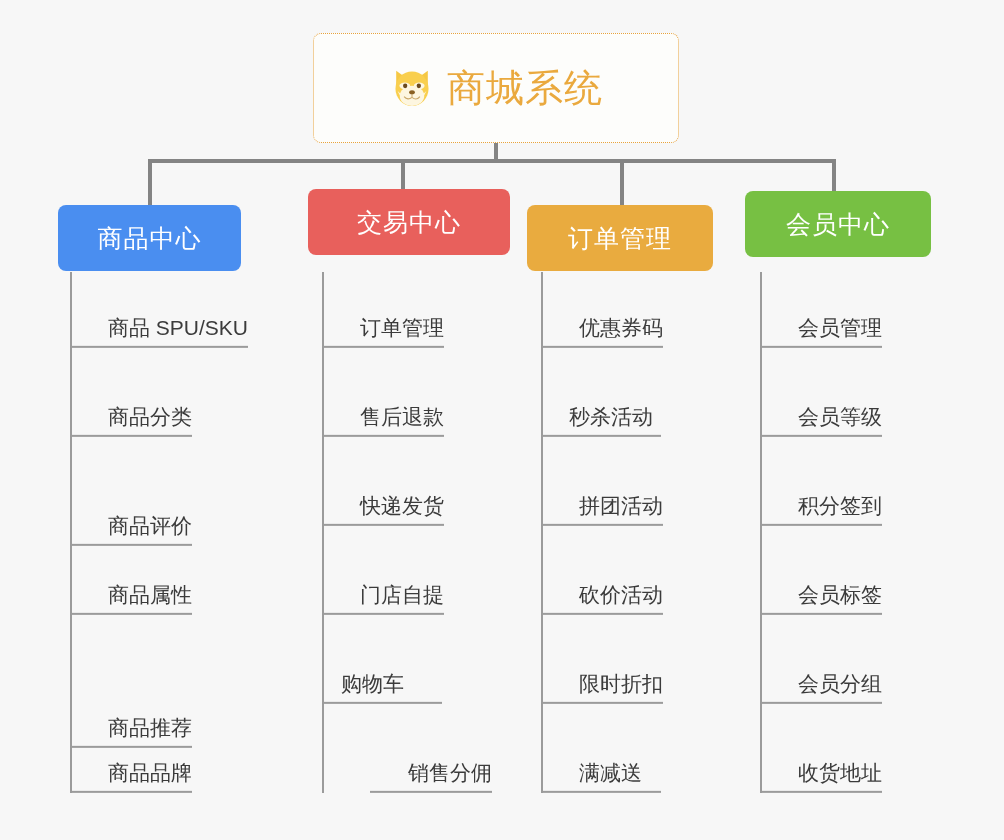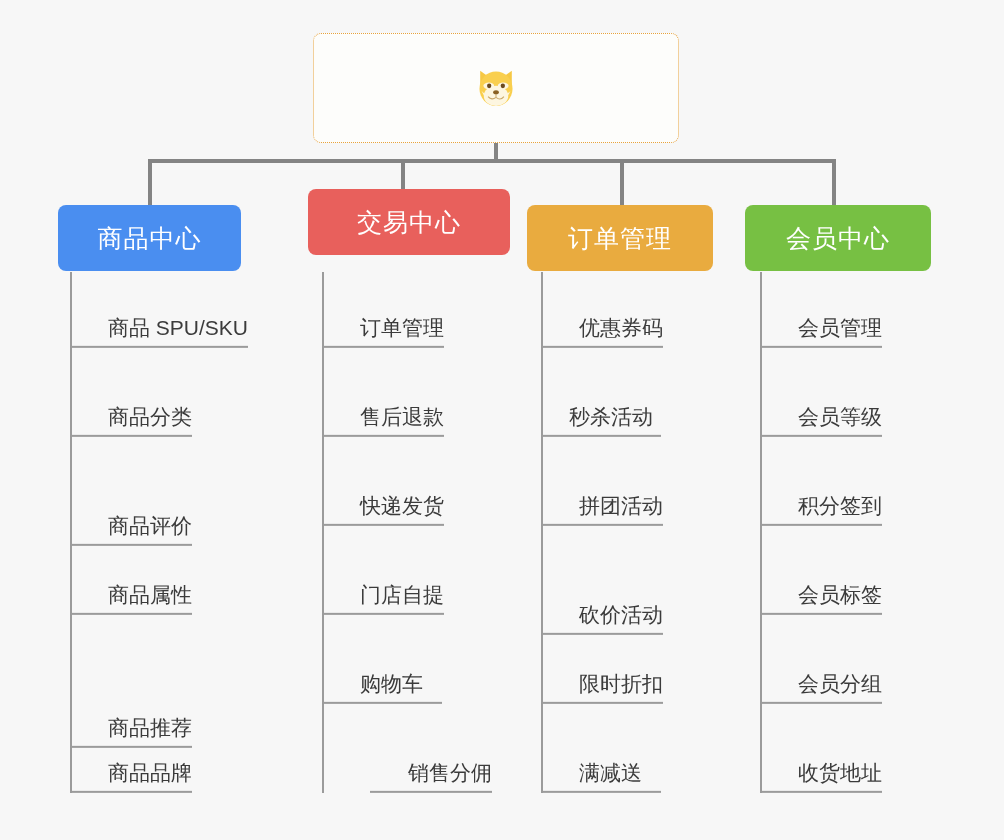--- a/index.html
+++ b/index.html
@@ -120,66 +120,67 @@
       <ellipse cx="42" cy="29" rx="7.5" ry="4.6" fill="#fdf6e0"></ellipse>
       <ellipse cx="22.5" cy="29" rx="3" ry="3.2" fill="#6b4a1e"></ellipse>
       <ellipse cx="41.5" cy="29" rx="3" ry="3.2" fill="#6b4a1e"></ellipse>
 
       <ellipse cx="32" cy="38" rx="4" ry="3" fill="#8a6124"></ellipse>
 
       <path d="M32 41 L32 45" stroke="#caa86a" stroke-width="1.4" fill="none"></path>
       <path d="M32 45 q-6 5 -11 -1" stroke="#caa86a" stroke-width="1.6" fill="none"></path>
       <path d="M32 45 q6 5 11 -1" stroke="#caa86a" stroke-width="1.6" fill="none"></path>
     </svg>
+    <div id="root-title">商城系统</div>
   </div>
 
   <div class="conn conn-v" style="left: 494px; top: 143px; width: 4px; height: 20px; background: rgb(132, 132, 132);"></div>
   <div class="conn conn-h" style="left: 148px; top: 159px; width: 688px; height: 4px; background: rgb(132, 132, 132);"></div>
   <div class="conn conn-v" style="left: 148px; top: 159px; width: 4px; height: 46px; background: rgb(132, 132, 132);"></div>
   <div class="conn conn-v" style="left: 401px; top: 159px; width: 4px; height: 46px; background: rgb(132, 132, 132);"></div>
   <div class="conn conn-v" style="left: 620px; top: 159px; width: 4px; height: 46px; background: rgb(132, 132, 132);"></div>
   <div class="conn conn-v" style="left: 832px; top: 159px; width: 4px; height: 46px; background: rgb(132, 132, 132);"></div>
 
   <div class="cat-header" style="left: 58px; top: 205px; width: 183px; background: rgb(74, 142, 240);">
     <span>商品中心</span>
   </div>
   <div class="cat-header" style="left: 308px; top: 189px; width: 202px; background: rgb(232, 96, 92);">
     <span>交易中心</span>
   </div>
   <div class="cat-header" style="left: 527px; top: 205px; width: 186px; background: rgb(233, 171, 63);">
     <span>订单管理</span>
   </div>
-  <div class="cat-header" style="left: 745px; top: 205px; width: 186px; background: rgb(119, 192, 67);">
+  <div class="cat-header" style="left: 745px; top: 191px; width: 186px; background: rgb(119, 192, 67);">
     <span>会员中心</span>
   </div>
 
   <div class="leaf-col" id="col-0" style="left:70px;">
     <div class="trunk" style="height: 521px; background: rgb(155, 155, 155);"></div>
   <div class="leaf-item" style="top: 76px;"><span class="leaf-label" style="border-bottom-color: rgb(155, 155, 155); transform: translateY(-100%);">商品 SPU/SKU</span></div>
       <div class="leaf-item" style="top: 165px;"><span class="leaf-label" style="border-bottom-color: rgb(155, 155, 155); transform: translateY(-100%);">商品分类</span></div>
       <div class="leaf-item" style="top: 254px;"><span class="leaf-label" style="border-bottom-color: rgb(155, 155, 155); transform: translateY(-100%); margin-top: 20px;">商品评价</span></div>
       <div class="leaf-item" style="top: 343px;"><span class="leaf-label" style="border-bottom-color: rgb(155, 155, 155); transform: translateY(-100%);">商品属性</span></div>
       <div class="leaf-item" style="top: 432px;"><span class="leaf-label" style="border-bottom-color: rgb(155, 155, 155); transform: translateY(-100%); margin-top: 44px;">商品推荐</span></div>
       <div class="leaf-item" style="top: 521px;"><span class="leaf-label" style="border-bottom-color: rgb(155, 155, 155); transform: translateY(-100%);">商品品牌</span></div>
     </div>
   <div class="leaf-col" id="col-1" style="left:322px;">
     <div class="trunk" style="height: 521px; background: rgb(155, 155, 155);"></div>
   <div class="leaf-item" style="top: 76px;"><span class="leaf-label" style="border-bottom-color: rgb(155, 155, 155); transform: translateY(-100%);">订单管理</span></div>
       <div class="leaf-item" style="top: 165px;"><span class="leaf-label" style="border-bottom-color: rgb(155, 155, 155); transform: translateY(-100%);">售后退款</span></div>
       <div class="leaf-item" style="top: 254px;"><span class="leaf-label" style="border-bottom-color: rgb(155, 155, 155); transform: translateY(-100%);">快递发货</span></div>
       <div class="leaf-item" style="top: 343px;"><span class="leaf-label" style="border-bottom-color: rgb(155, 155, 155); transform: translateY(-100%);">门店自提</span></div>
-      <div class="leaf-item" style="top: 432px;"><span class="leaf-label" style="border-bottom-color: rgb(155, 155, 155); transform: translateY(-100%);">购物车</span></div>
+      <div class="leaf-item" style="top: 432px;"><span class="leaf-label" style="border-bottom-color: rgb(155, 155, 155); transform: translateY(-100%); padding-left: 19px;">购物车</span></div>
       <div class="leaf-item" style="top: 521px;"><span class="leaf-label" style="border-bottom-color: rgb(155, 155, 155); transform: translateY(-100%); margin-left: 48px;">销售分佣</span></div>
     </div>
   <div class="leaf-col" id="col-2" style="left:541px;">
     <div class="trunk" style="height: 521px; background: rgb(155, 155, 155);"></div>
   <div class="leaf-item" style="top: 76px;"><span class="leaf-label" style="border-bottom-color: rgb(155, 155, 155); transform: translateY(-100%);">优惠券码</span></div>
       <div class="leaf-item" style="top: 165px;"><span class="leaf-label" style="border-bottom-color: rgb(155, 155, 155); transform: translateY(-100%); padding-left: 28px;">秒杀活动</span></div>
       <div class="leaf-item" style="top: 254px;"><span class="leaf-label" style="border-bottom-color: rgb(155, 155, 155); transform: translateY(-100%);">拼团活动</span></div>
-      <div class="leaf-item" style="top: 343px;"><span class="leaf-label" style="border-bottom-color: rgb(155, 155, 155); transform: translateY(-100%); margin-top: 20px;">砍价活动</span></div>
+      <div class="leaf-item" style="top: 343px;"><span class="leaf-label" style="border-bottom-color: rgb(155, 155, 155); transform: translateY(-100%);">砍价活动</span></div>
       <div class="leaf-item" style="top: 432px;"><span class="leaf-label" style="border-bottom-color: rgb(155, 155, 155); transform: translateY(-100%);">限时折扣</span></div>
       <div class="leaf-item" style="top: 521px;"><span class="leaf-label" style="border-bottom-color: rgb(155, 155, 155); transform: translateY(-100%);">满减送</span></div>
     </div>
   <div class="leaf-col" id="col-3" style="left:760px;">
     <div class="trunk" style="height: 521px; background: rgb(155, 155, 155);"></div>
   <div class="leaf-item" style="top: 76px;"><span class="leaf-label" style="border-bottom-color: rgb(155, 155, 155); transform: translateY(-100%);">会员管理</span></div>
       <div class="leaf-item" style="top: 165px;"><span class="leaf-label" style="border-bottom-color: rgb(155, 155, 155); transform: translateY(-100%);">会员等级</span></div>
       <div class="leaf-item" style="top: 254px;"><span class="leaf-label" style="border-bottom-color: rgb(155, 155, 155); transform: translateY(-100%);">积分签到</span></div>
       <div class="leaf-item" style="top: 343px;"><span class="leaf-label" style="border-bottom-color: rgb(155, 155, 155); transform: translateY(-100%);">会员标签</span></div>
       <div class="leaf-item" style="top: 432px;"><span class="leaf-label" style="border-bottom-color: rgb(155, 155, 155); transform: translateY(-100%);">会员分组</span></div>

